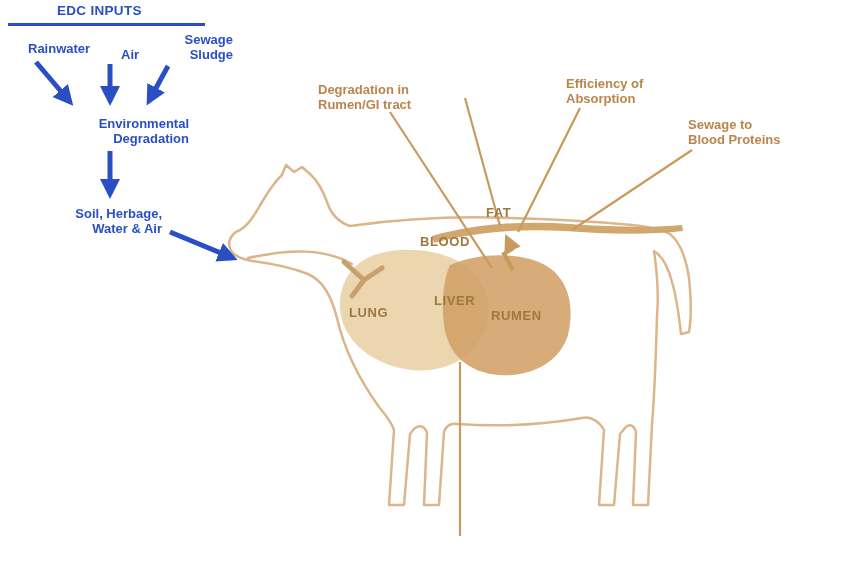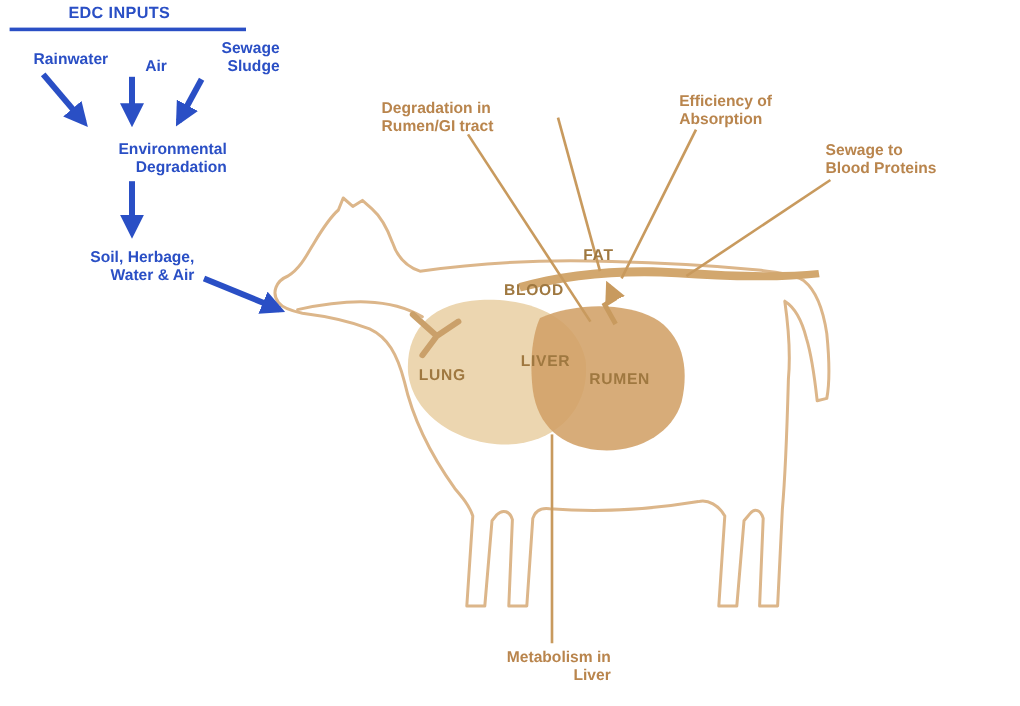--- a/index.html
+++ b/index.html
@@ -108,21 +108,20 @@
   <div class="lbl blue" style="left:8px;top:41px;">Rainwater</div>
   <div class="lbl blue" style="left:101px;top:47px;">Air</div>
   <div class="lbl blue center" style="left:149px;top:32px;width:64px;">Sewage Sludge</div>
 
   <div class="lbl blue center" style="left:54px;top:116px;width:115px;">Environmental Degradation</div>
   <div class="lbl blue center" style="left:27px;top:206px;width:115px;">Soil, Herbage, Water &amp; Air</div>
 
   <div class="lbl tan" style="left:318px;top:82px;width:118px;">Degradation in Rumen/GI tract</div>
   <div class="lbl tan" style="left:566px;top:76px;width:92px;">Efficiency of Absorption</div>
   <div class="lbl tan" style="left:688px;top:117px;width:102px;">Sewage to Blood Proteins</div>
-  <div class="lbl tan center" style="left:414px;top:540px;width:95px;">Metabolism in Liver</div>
 
   <div class="lbl organ" style="left:486px;top:205px;text-align:center;">FAT</div>
   <div class="lbl organ" style="left:420px;top:234px;">BLOOD</div>
   <div class="lbl organ" style="left:349px;top:305px;">LUNG</div>
   <div class="lbl organ" style="left:434px;top:293px;">LIVER</div>
   <div class="lbl organ" style="left:491px;top:308px;">RUMEN</div>
 
 </div>
 
 </body></html>

